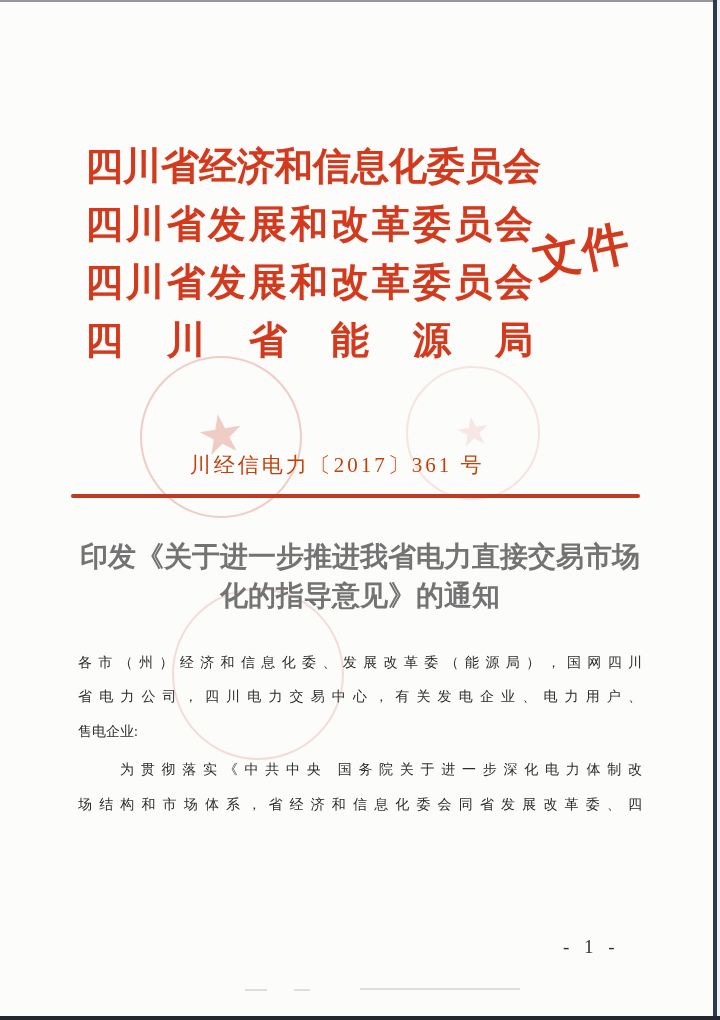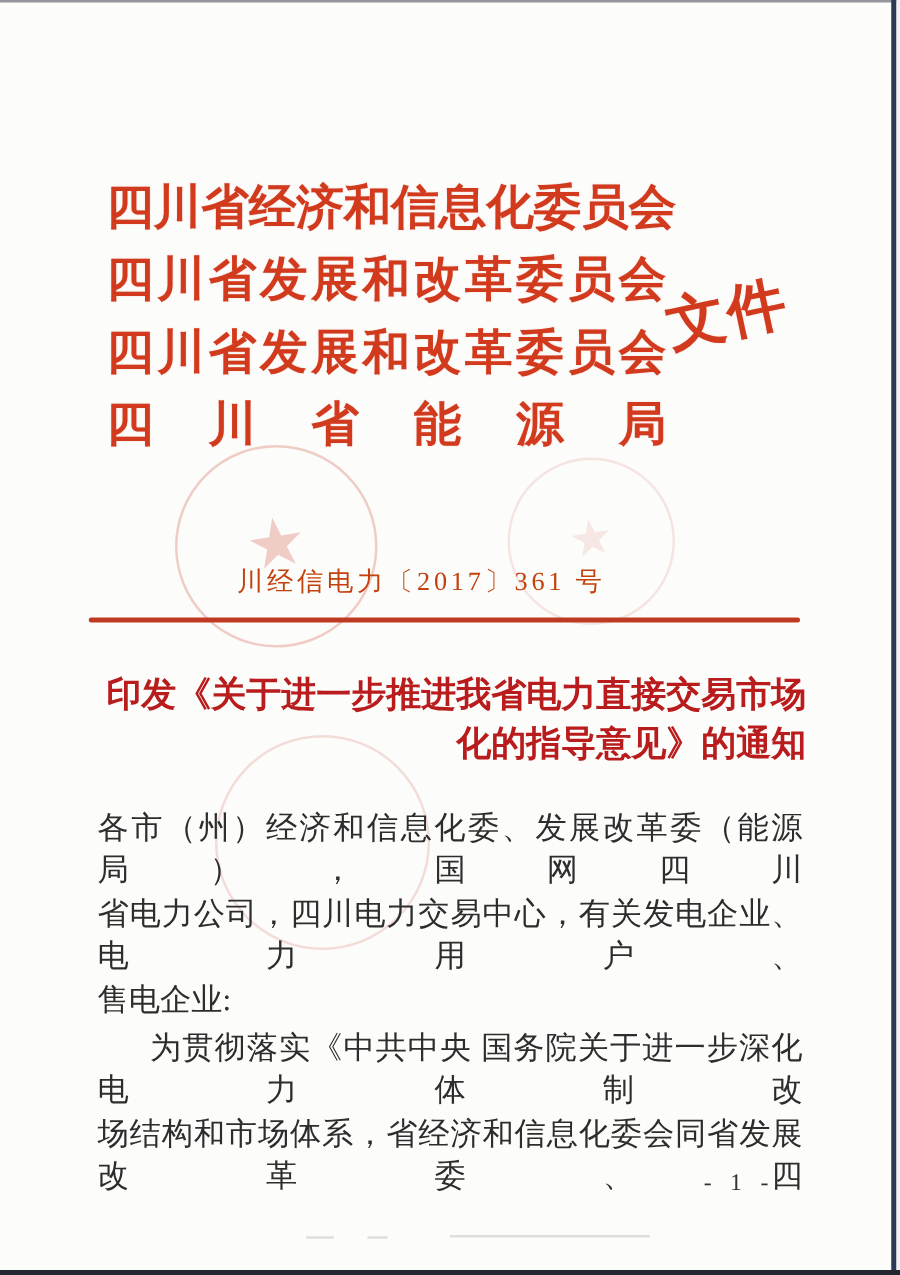--- a/index.html
+++ b/index.html
@@ -45,27 +45,27 @@
     position:absolute; left:72px; top:451px; width:530px;
     text-align:center; font-size:21px; color:#c2410c; letter-spacing:3px;
   }
   .red-rule {
     position:absolute; left:71px; top:494px; width:569px; height:4px;
     background:#bf3a22; border-radius:2px;
   }
 
   .doc-title {
     position:absolute; left:75px; top:537px; width:570px;
-    text-align:right; font-weight:bold; color:#b91c1c;
+    text-align:center; font-weight:bold; color:#737373;
     font-size:28px; line-height:39px;
   }
 
   .body-block { position:absolute; left:78px; top:646px; width:564px; color:#2d2d2d; }
   .bline {
-    font-size:25px; line-height:34.4px;
+    font-size:14px; line-height:34.4px;
     text-align:justify; text-align-last:justify;
   }
   .bline.short { text-align-last:left; }
   .bline.indent { text-indent:42px; }
   .para-gap { margin-top:4px; }
 
   .page-number {
     position:absolute; left:563px; top:936px;
     font-size:19px; color:#333; letter-spacing:5px; white-space:nowrap;
   }

